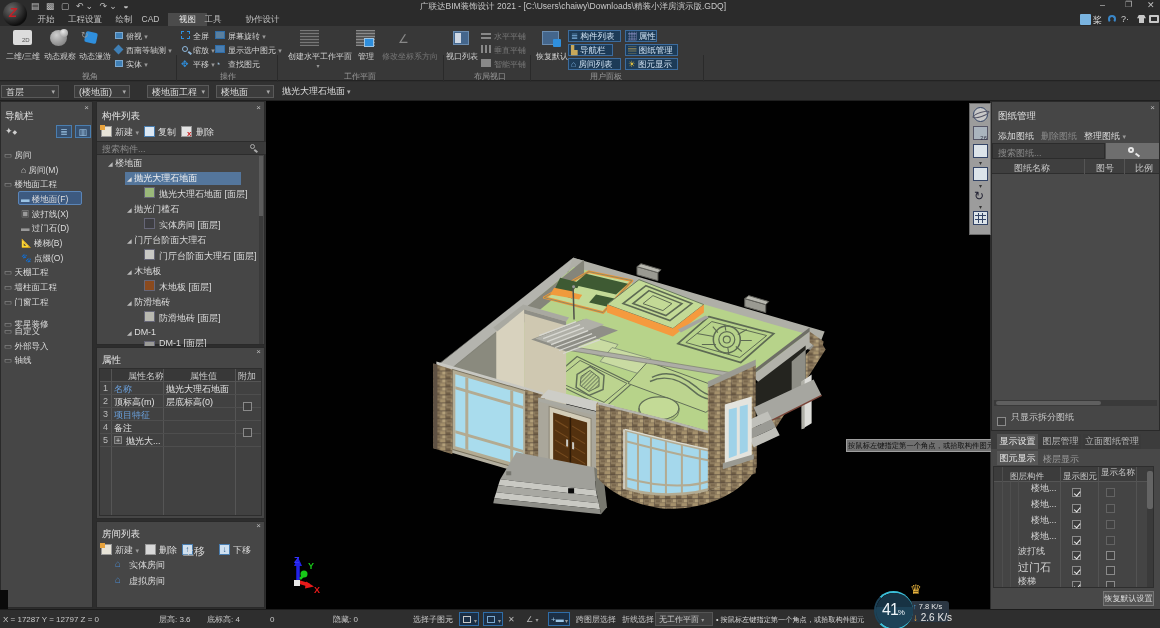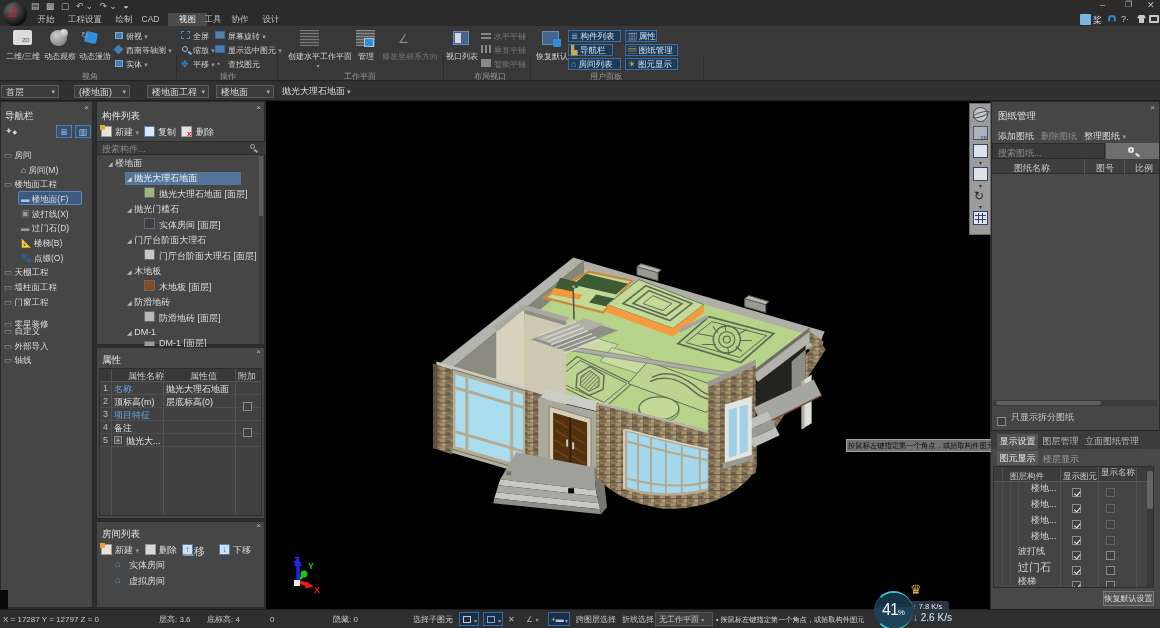--- a/index.html
+++ b/index.html
@@ -26,33 +26,34 @@
 .stbox{position:absolute;top:2px;height:14px;background:#1c2f45;border:1px solid #2f6da8}
 .chk{display:inline-block;width:9px;height:9px;background:#3e3e3e;border:1px solid #8a8a8a;position:relative}
 .chk.on:after{content:"";position:absolute;left:1px;top:1.5px;width:5px;height:2.5px;border-left:1.6px solid #ececec;border-bottom:1.6px solid #ececec;transform:rotate(-50deg)}
 </style></head>
 <body>
 
 <div class="titlebar">
   <div class="abs" style="left:3px;top:2px;width:24px;height:24px;background:radial-gradient(circle at 35% 30%,#6a6a6a,#0e0e0e 72%);border-radius:50%;z-index:5"></div>
   <div class="abs" style="left:9px;top:5px;z-index:6;color:#c42027;font-size:13px;font-weight:bold;font-style:italic">Z</div>
   <div class="abs" style="left:31px;top:1px;font-size:9px;color:#bdbdbd;letter-spacing:2px">▤ ▩ ▢ ↶⌄ ↷⌄ ◒</div>
+  <div class="abs" style="left:420px;top:1px;font-size:8.5px;color:#c8c8c8">广联达BIM装饰设计 2021 - [C:\Users\chaiwy\Downloads\精装小洋房演示版.GDQ]</div>
   <div class="abs" style="left:1100px;top:0px;font-size:9px;color:#bdbdbd">–</div>
   <div class="abs" style="left:1125px;top:0px;font-size:8px;color:#bdbdbd">❐</div>
   <div class="abs" style="left:1147px;top:0px;font-size:9px;color:#bdbdbd">✕</div>
 </div>
 
 <div class="menubar">
   <div class="tab" style="left:30px;width:32px">开始</div>
   <div class="tab" style="left:64px;width:42px">工程设置</div>
   <div class="tab" style="left:108px;width:32px">绘制</div>
   <div class="tab" style="left:136px;width:29px">CAD</div>
   <div class="tab act" style="left:168px;width:39px">视图</div>
   <div class="tab" style="left:199px;width:28px">工具</div>
-  <div class="tab" style="left:226px;width:28px">协作</div>
+  <div class="tab" style="left:240px;width:28px">协作</div>
   <div class="tab" style="left:257px;width:28px">设计</div>
 
   <div class="abs" style="left:1080px;top:1px;width:11px;height:11px;background:#7ab4e0;border-radius:1px"></div>
   <div class="abs" style="left:1093px;top:1px;font-size:9px;color:#ddd">桨</div>
   <div class="abs" style="left:1108px;top:2px;width:8px;height:8px;border:2px solid #3a87c8;border-radius:50%;border-bottom-color:transparent"></div>
   <div class="abs" style="left:1121px;top:1px;font-size:9px;color:#ccc">?·</div>
   <div class="abs" style="left:1137px;top:2px;width:9px;height:8px;background:#c8c8c8;clip-path:polygon(20% 0,80% 0,100% 40%,78% 40%,78% 100%,22% 100%,22% 40%,0 40%)"></div>
   <div class="abs" style="left:1149px;top:2px;width:10px;height:8px;background:#c8c8c8;border-radius:1px"></div>
     <div class="abs" style="left:1151px;top:4px;width:6px;height:4px;background:#2b2b2b"></div>
 </div>

